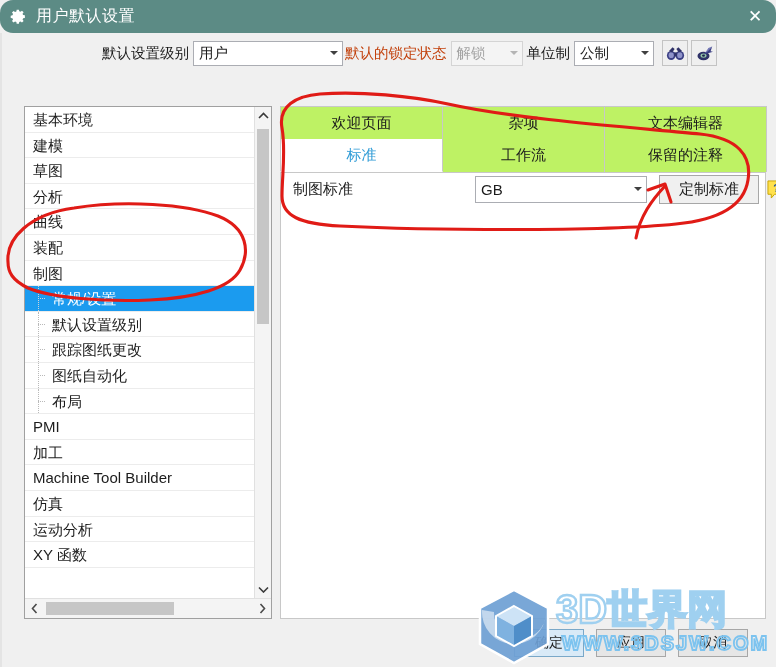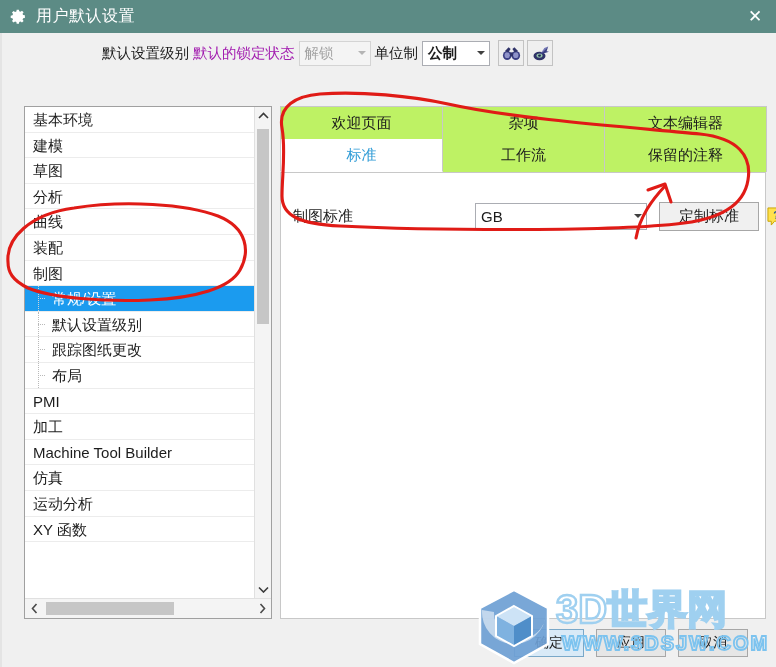--- a/index.html
+++ b/index.html
@@ -16,20 +16,21 @@
   }
 
   
   .titlebar {
     height: 33px;
     background: #5c8b85;
     display: flex;
     align-items: center;
     padding: 0 0 0 10px;
     box-sizing: border-box;
+    border-radius: 13px;
   }
   .titlebar .gear {
     width: 17px;
     height: 17px;
     flex: 0 0 auto;
     margin-right: 9px;
   }
   .titlebar .title-text {
     color: #ffffff;
     font-size: 16px;
@@ -69,21 +70,21 @@
     padding-left: 100px;
     box-sizing: border-box;
     gap: 0;
   }
   .tb-label {
     font-size: 14.5px;
     color: #1c1c1c;
     white-space: nowrap;
     margin-right: 4px;
   }
-  .tb-label.disabled { color: #a21caf; }
+  .tb-label.disabled { color: #c2410c; }
 
   .combo {
     height: 25px;
     background: #ffffff;
     border: 1px solid #abadb3;
     display: flex;
     align-items: center;
     box-sizing: border-box;
     position: relative;
     cursor: pointer;
@@ -112,21 +113,21 @@
   }
   .combo.disabled {
     background: #f4f4f4;
     border-color: #d4d4d4;
   }
   .combo.disabled .cval { color: #a3a3a3; }
   .combo.disabled .carrow::after { border-top-color: #b4b4b4; }
 
   #combo-level { width: 150px; margin-right: 2px; }
   #combo-lock  { width: 72px; margin-right: 4px; }
-  #combo-units { width: 68px; margin-right: 5px; font-weight: bold; }
+  #combo-units { width: 80px; margin-right: 5px; }
 
   .icon-btn {
     width: 26px;
     height: 26px;
     border: 1px solid #c3c3c3;
     background: #efefef;
     display: flex;
     align-items: center;
     justify-content: center;
     margin-left: 3px;
@@ -307,21 +308,21 @@
   }
   .tab-content {
     background: #ffffff;
     border: 1px solid #c8c8c8;
     position: absolute;
     left: 0;
     right: 0;
     top: 66px;
     bottom: 0;
     box-sizing: border-box;
-    padding: 27px 0 0 0;
+    padding: 0 0 0 0;
   }
   .field-row {
     display: flex;
     align-items: center;
     padding-left: 12px;
     height: 32px;
   }
   .field-label {
     font-size: 15px;
     color: #1c1c1c;
@@ -421,20 +422,24 @@
     <path fill="#ffffff" d="M21 13.6v-3.2l-2.5-.4a6.9 6.9 0 0 0-.8-1.9l1.5-2-2.3-2.3-2 1.5a6.9 6.9 0 0 0-1.9-.8L12.6 2.4H9.4L9 4.9a6.9 6.9 0 0 0-1.9.8l-2-1.5-2.3 2.3 1.5 2a6.9 6.9 0 0 0-.8 1.9l-2.5.4v3.2l2.5.4c.18.67.45 1.3.8 1.9l-1.5 2 2.3 2.3 2-1.5c.6.35 1.23.62 1.9.8l.4 2.5h3.2l.4-2.5c.67-.18 1.3-.45 1.9-.8l2 1.5 2.3-2.3-1.5-2c.35-.6.62-1.23.8-1.9l2.5-.4z"></path>
   </svg>
   <div class="title-text">用户默认设置</div>
   <div class="close-btn">✕</div>
 </div>
 
 <div class="window-body">
 
   <div class="toolbar">
     <div class="tb-label">默认设置级别</div>
+    <div class="combo" id="combo-level">
+      <div class="cval">用户</div>
+      <div class="carrow"></div>
+    </div>
 
     <div class="tb-label disabled">默认的锁定状态</div>
     <div class="combo disabled" id="combo-lock">
       <div class="cval">解锁</div>
       <div class="carrow"></div>
     </div>
 
     <div class="tb-label">单位制</div>
     <div class="combo" id="combo-units">
       <div class="cval">公制</div>
@@ -471,20 +476,21 @@
             <div class="tree-item">基本环境</div>
             <div class="tree-item">建模</div>
             <div class="tree-item">草图</div>
             <div class="tree-item">分析</div>
             <div class="tree-item">曲线</div>
             <div class="tree-item">装配</div>
             <div class="tree-item">制图</div>
             <div class="tree-item child selected">常规/设置</div>
             <div class="tree-item child">默认设置级别</div>
             <div class="tree-item child">跟踪图纸更改</div>
+            <div class="tree-item child">图纸自动化</div>
             <div class="tree-item child">布局</div>
             <div class="tree-item">PMI</div>
             <div class="tree-item">加工</div>
             <div class="tree-item">Machine Tool Builder</div>
             <div class="tree-item">仿真</div>
             <div class="tree-item">运动分析</div>
             <div class="tree-item">XY 函数</div>
           </div>
         <div class="tree-vscroll">
           <div class="sb-btn top">

